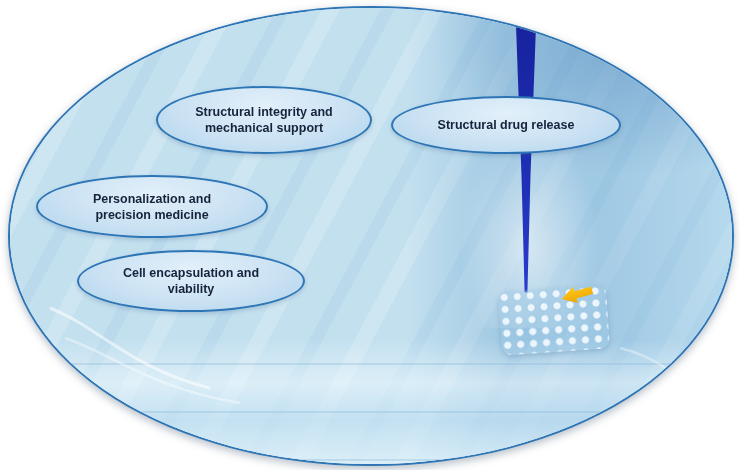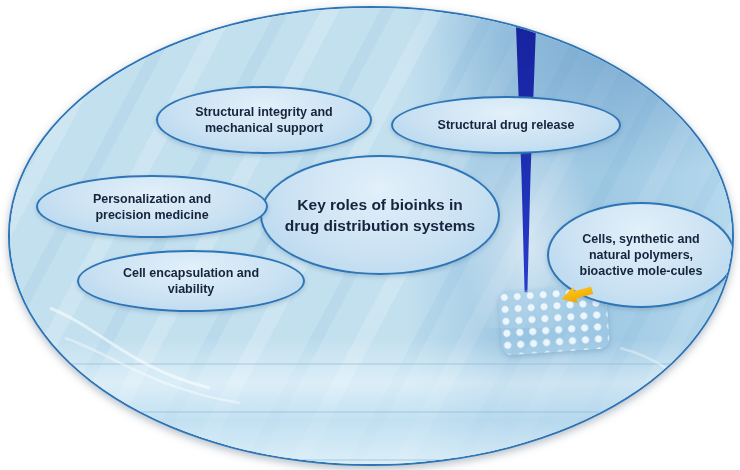--- a/index.html
+++ b/index.html
@@ -107,39 +107,33 @@
       <path d="M40 300 C 90 320, 120 360, 200 380" fill="none" stroke="rgba(255,255,255,0.55)" stroke-width="3"></path>
       <path d="M55 330 C 100 345, 140 380, 230 395" fill="none" stroke="rgba(255,255,255,0.40)" stroke-width="2.5"></path>
       <path d="M610 340 C 650 350, 670 370, 690 390" fill="none" stroke="rgba(255,255,255,0.35)" stroke-width="2.5"></path>
     </svg>
 
     <div class="pipette-glow"></div>
     <div class="pipette"></div>
     <div class="well-plate"></div>
     <div class="yellow-arrow"></div>
 
-    <div class="bubble bubble-central">
-      <span>Key roles of bioinks in drug distribution systems</span>
-    </div>
 
     <div class="bubble bubble-structural">
       <span>Structural integrity and mechanical support</span>
     </div>
 
     <div class="bubble bubble-controlled">
       <span>Structural drug release</span>
     </div>
 
     <div class="bubble bubble-personalization">
       <span>Personalization and precision medicine</span>
     </div>
 
     <div class="bubble bubble-encapsulation">
       <span>Cell encapsulation and viability</span>
     </div>
 
 
-    <div class="bubble bubble-polymers">
-      <span>Cells, synthetic and natural polymers, bioactive mole-cules</span>
-    </div>
 
   </div>
 </div>
 
 </body></html>

